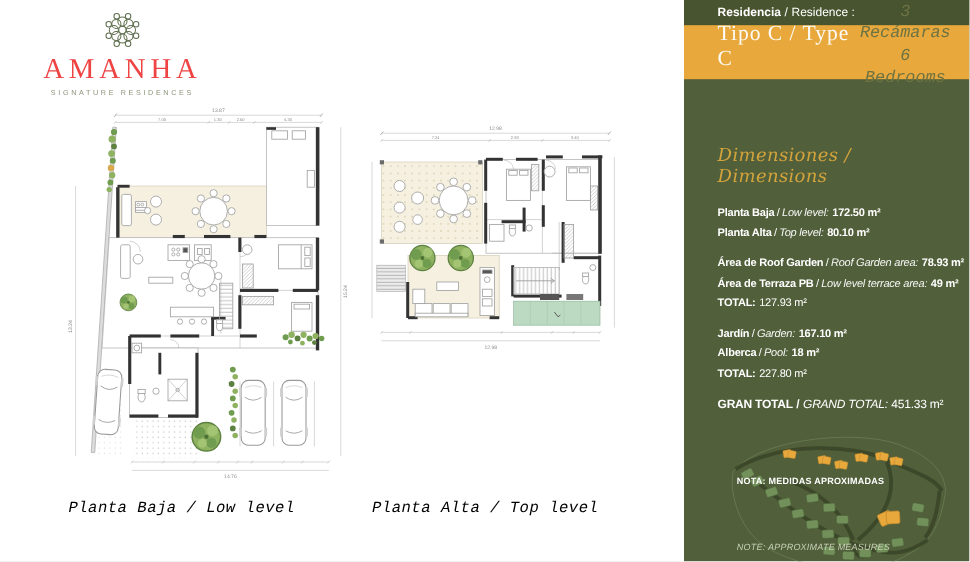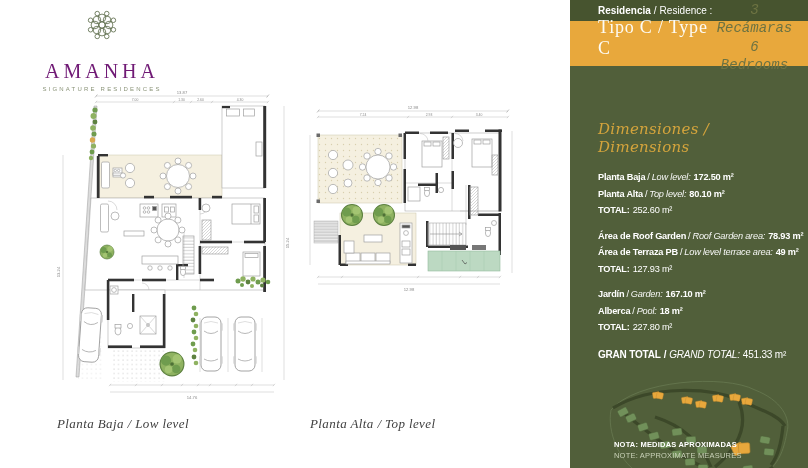--- a/index.html
+++ b/index.html
@@ -1,32 +1,32 @@
 <!DOCTYPE html>
 <html><head>
 <meta charset="utf-8">
 <style>
   html,body{margin:0;padding:0;background:#e9e9e9;}
   .page{position:relative;width:808px;height:468px;background:#ffffff;overflow:hidden;
         font-family:"Liberation Sans",sans-serif;}
   
   .logo{position:absolute;left:36px;top:6px;width:132px;text-align:center;color:#5f6f4e;}
   .logo .rosette{display:block;margin:0 auto;}
-  .logo .name{font-family:"Liberation Serif",serif;font-size:20px;letter-spacing:4px;
-              color:#701a75;margin-top:16px;}
+  .logo .name{font-family:"Liberation Serif",serif;font-size:24px;letter-spacing:4px;
+              color:#ef4444;margin-top:1px;}
   .logo .tagline{font-size:6px;letter-spacing:2.2px;color:#8b9479;margin-top:3px;}
   
   svg.plan{position:absolute;}
   svg.plan .dimtext{font-family:"Liberation Sans",sans-serif;font-size:4.2px;fill:#8a8a8a;text-anchor:middle;}
   svg.plan .dimseg{font-size:3.4px;}
   svg.plan .thinl{stroke:#b5b5b5;stroke-width:0.5;fill:none;}
   svg.plan .furn{stroke:#a0a0a0;stroke-width:0.7;fill:#ffffff;}
   svg.plan .dline{stroke:#bdbdbd;stroke-width:0.5;}
-  .plan-caption{position:absolute;font-family:Liberation Serif, serif;font-style:italic;
-                font-size:13px;color:#404040;letter-spacing:0.4px;}
+  .plan-caption{position:absolute;font-family:Liberation Mono, monospace;font-style:italic;
+                font-size:13px;color:#000000;letter-spacing:0.4px;}
   
   .sidebar{position:absolute;left:570px;top:0;width:238px;height:468px;background:#515f3a;color:#fff;}
   .sb-header{height:21px;background:#47542f;display:flex;align-items:center;padding-left:28px;
              font-size:10px;}
   .sb-header .es{font-weight:700;}
   .sb-header .sep{margin:0 3px;}
   .sb-header .en{}
   .band{height:33px;background:#e8a83c;display:flex;align-items:center;justify-content:space-between;
         padding:0 12px 12px 28px;}
   .band .title{font-family:"Liberation Serif",serif;font-size:18px;color:#fdfbf4;letter-spacing:0.8px;}
@@ -45,21 +45,21 @@
   .total-row .tlabel{font-weight:700;}
   .total-row .tval{margin-left:3px;}
   .grand{margin-top:13px;font-size:10px;white-space:nowrap;letter-spacing:-0.2px;}
   .grand .es{font-weight:700;}
   .grand .sep{margin:0 3px;font-weight:700;}
   .grand .en{font-style:italic;}
   .grand .val{margin-left:3px;}
   .sitemap{display:block;margin:10px auto 0 auto;}
   .note{position:absolute;left:44px;bottom:7px;font-size:7.5px;line-height:1.5;}
   .note .l1{font-weight:600;letter-spacing:0.2px;}
-  .note .l2{color:#c9d1b8;letter-spacing:0.2px;}
+  .note .l2{font-style:italic;color:#c9d1b8;letter-spacing:0.2px;margin-top:44px;}
 </style>
 </head>
 <body>
 
 <div class="page">
 
   <div class="logo">
     <svg class="rosette" width="38" height="38" viewBox="0 0 40 40">
       <g fill="none" stroke="#5f6f4e" stroke-width="0.9">
         <circle cx="20" cy="20" r="3.2"></circle>
@@ -467,23 +467,20 @@
     <div class="sb-body">
       <div class="dim-title">Dimensiones / Dimensions</div>
 
       <div class="sec">
         <div class="dim-row">
           <span class="es">Planta Baja</span><span class="sep">/</span><span class="en">Low level:</span><span class="val">172.50 m²</span>
         </div>
         <div class="dim-row">
           <span class="es">Planta Alta</span><span class="sep">/</span><span class="en">Top level:</span><span class="val">80.10 m²</span>
         </div>
-        <div class="total-row">
-          <span class="tlabel">TOTAL:</span><span class="tval">252.60 m²</span>
-        </div>
       </div>
 
       <div class="sec">
         <div class="dim-row">
           <span class="es">Área de Roof Garden</span><span class="sep">/</span><span class="en">Roof Garden area:</span><span class="val">78.93 m²</span>
         </div>
         <div class="dim-row">
           <span class="es">Área de Terraza PB</span><span class="sep">/</span><span class="en">Low level terrace area:</span><span class="val">49 m²</span>
         </div>
         <div class="total-row">

